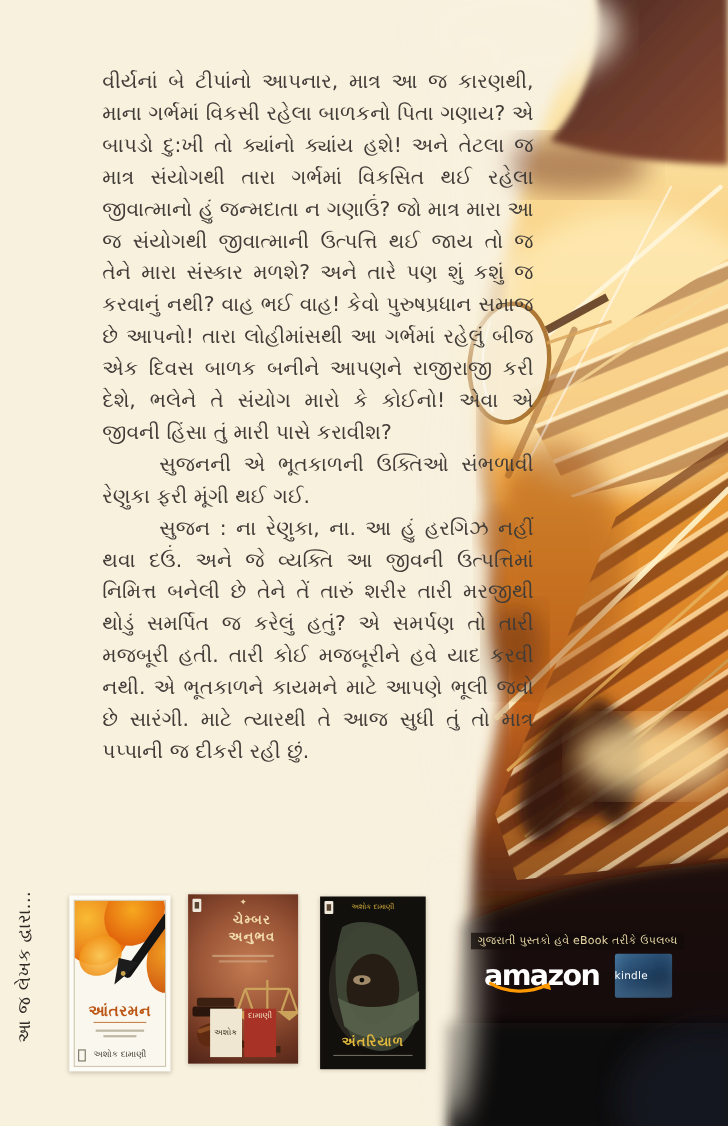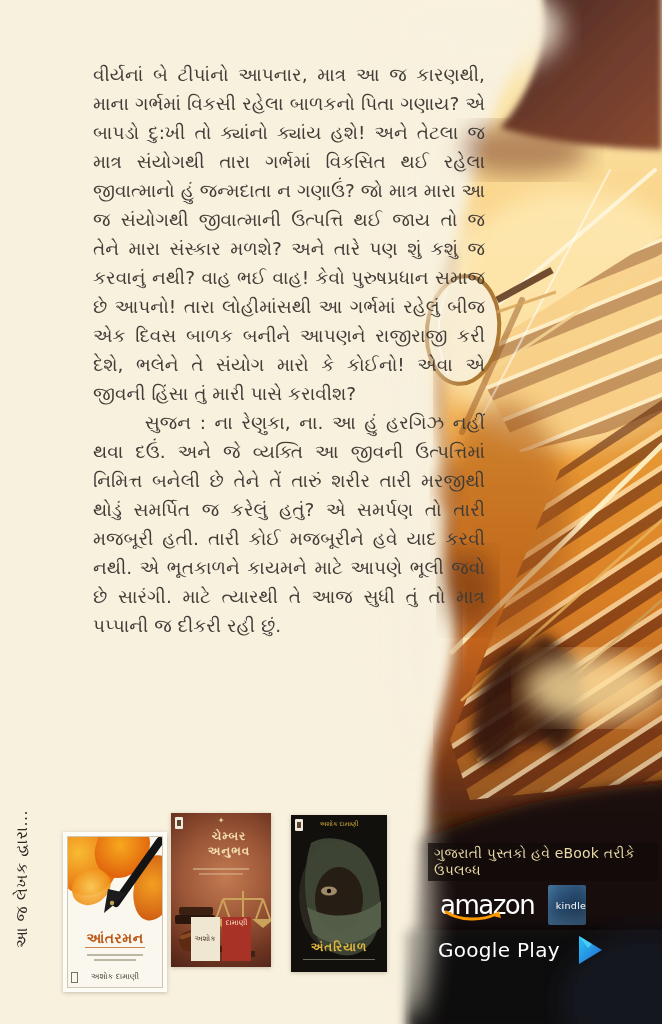--- a/index.html
+++ b/index.html
@@ -18,21 +18,21 @@
   .body-text p{margin:0;text-indent:2.8em;}
   .body-text p.first{text-indent:0;}
   
   .same-author{
     position:absolute;left:12px;top:948px;width:170px;z-index:2;
     transform:rotate(-90deg);transform-origin:0 0;
     font-size:16px;color:#2d2925;letter-spacing:.5px;white-space:nowrap;
   }
   
   .book{position:absolute;z-index:3;box-shadow:0 1px 4px rgba(60,40,10,.25);}
-  .book1{left:63px;top:832px;width:104px;height:160px;background:#fdfcf7;padding:0;}
+  .book1{left:63px;top:814px;width:92px;height:160px;background:#fdfcf7;padding:0;}
   .book1 .cover{position:absolute;inset:4px;background:#faf7ee;border:1px solid #cfc6b0;overflow:hidden;}
   .petal{position:absolute;border-radius:55% 45% 60% 50%;}
   .pt1{left:-14px;top:-16px;width:66px;height:74px;background:radial-gradient(circle at 40% 40%,#f9bb33,#e56a0e 75%);transform:rotate(-15deg);}
   .pt2{left:28px;top:-18px;width:52px;height:60px;background:radial-gradient(circle at 45% 45%,#f7a81f,#df5d0a 80%);transform:rotate(20deg);}
   .pt3{left:66px;top:18px;width:40px;height:66px;background:radial-gradient(circle at 45% 45%,#f29a16,#cf5608 85%);transform:rotate(8deg);opacity:.95;}
   .pt4{left:6px;top:30px;width:34px;height:40px;background:radial-gradient(circle at 50% 50%,#fccf5e,#ef8c12 80%);transform:rotate(40deg);opacity:.9;}
   .book1 svg.pen{position:absolute;left:0;top:0;}
   .book1 .title{position:absolute;left:0;right:0;top:93px;text-align:center;
     color:#bc5716;font-weight:bold;font-size:14px;letter-spacing:.5px;}
   .book1 .rule{position:absolute;left:17px;right:17px;top:110px;height:1px;background:#c9854a;}
@@ -54,25 +54,25 @@
   .book2 .author-band{position:absolute;left:0;right:0;bottom:6px;display:flex;justify-content:center;gap:2px;font-size:7.5px;}
   .book2 .chip-a{background:#efe7d2;color:#3a2a1a;padding:17px 4px;}
   .book2 .chip-b{background:#a93226;color:#f3e2c2;padding:1px 4px;}
   .book3{left:291px;top:815px;width:96px;height:157px;background:#12100d;overflow:hidden;}
   .book3 .author{position:absolute;left:0;right:0;top:5px;text-align:center;color:#d9b23c;font-size:6.5px;}
   .book3 .title{position:absolute;left:0;right:0;bottom:18px;text-align:center;color:#e0b83c;font-size:12px;font-weight:bold;letter-spacing:1px;}
   .book3 .tl1{left:12px;right:12px;bottom:12px;background:#b8b29e;opacity:.55;height:1px;top:auto;}
   
   .ebook{position:absolute;left:428px;top:843px;width:230px;z-index:3;color:#fff;}
   .ebook .caption{display:inline-block;background:rgba(16,11,8,.72);color:#eadaa8;
-    font-size:14px;padding:2px 6px;letter-spacing:.2px;}
+    font-size:10px;padding:2px 6px;letter-spacing:.2px;}
   .row1{display:flex;align-items:center;gap:14px;margin-top:4px;padding-left:12px;}
-  .amz{position:relative;color:#fff;font-size:26px;font-weight:normal;letter-spacing:-1.5px;line-height:26px;}
+  .amz{position:relative;color:#fff;font-size:26px;font-weight:bold;letter-spacing:-1.5px;line-height:26px;}
   .amz svg{position:absolute;left:4px;bottom:-6px;}
-  .kindle-tile{width:38px;height:40px;border-radius:2px;display:flex;align-items:center;justify-content:flex-end;
+  .kindle-tile{width:52px;height:40px;border-radius:2px;display:flex;align-items:center;justify-content:flex-start;
     background:linear-gradient(150deg,#3d6b93 0%,#1d3c5c 55%,#0d1f33 100%);
     box-shadow:inset 0 -10px 14px rgba(120,170,210,.35);}
   .kindle-tile span{color:#fff;font-size:9.5px;letter-spacing:.3px;}
   .row2{display:flex;align-items:center;gap:18px;margin-top:10px;padding-left:10px;}
   .gp-text{color:#fff;font-size:20px;letter-spacing:.3px;}
 </style>
 </head>
 <body>
 
 <svg class="bg" width="662" height="1024" viewBox="0 0 662 1024">
@@ -167,20 +167,21 @@
     <ellipse cx="470" cy="28" rx="92" ry="48" opacity="0.85"></ellipse>
     <ellipse cx="432" cy="180" rx="34" ry="140" opacity="0.85"></ellipse>
     <ellipse cx="422" cy="430" rx="24" ry="120" opacity="0.55"></ellipse>
     <ellipse cx="418" cy="640" rx="24" ry="110" opacity="0.55"></ellipse>
     <ellipse cx="412" cy="900" rx="20" ry="120" opacity="0.7"></ellipse>
   </g>
 </svg>
 
 <div class="body-text">
   <p class="first">વીર્યનાં બે ટીપાંનો આપનાર, માત્ર આ જ કારણથી, માના ગર્ભમાં વિકસી રહેલા બાળકનો પિતા ગણાય? એ બાપડો દુ:ખી તો ક્યાંનો ક્યાંય હશે! અને તેટલા જ માત્ર સંયોગથી તારા ગર્ભમાં વિકસિત થઈ રહેલા જીવાત્માનો હું જન્મદાતા ન ગણાઉં? જો માત્ર મારા આ જ સંયોગથી જીવાત્માની ઉત્પત્તિ થઈ જાય તો જ તેને મારા સંસ્કાર મળશે? અને તારે પણ શું કશું જ કરવાનું નથી? વાહ ભઈ વાહ! કેવો પુરુષપ્રધાન સમાજ છે આપનો! તારા લોહીમાંસથી આ ગર્ભમાં રહેલું બીજ એક દિવસ બાળક બનીને આપણને રાજીરાજી કરી દેશે, ભલેને તે સંયોગ મારો કે કોઈનો! એવા એ જીવની હિંસા તું મારી પાસે કરાવીશ?</p>
+  <p>સુજનની એ ભૂતકાળની ઉક્તિઓ સંભળાવી રેણુકા ફરી મૂંગી થઈ ગઈ.</p>
   <p>સુજન : ના રેણુકા, ના. આ હું હરગિઝ નહીં થવા દઉં. અને જે વ્યક્તિ આ જીવની ઉત્પત્તિમાં નિમિત્ત બનેલી છે તેને તેં તારું શરીર તારી મરજીથી થોડું સમર્પિત જ કરેલું હતું? એ સમર્પણ તો તારી મજબૂરી હતી. તારી કોઈ મજબૂરીને હવે યાદ કરવી નથી. એ ભૂતકાળને કાયમને માટે આપણે ભૂલી જવો છે સારંગી. માટે ત્યારથી તે આજ સુધી તું તો માત્ર પપ્પાની જ દીકરી રહી છું.</p>
 </div>
 
 <div class="same-author">આ જ લેખક દ્વારા...</div>
 
 <div class="book book1">
   <div class="cover">
     <div class="petal pt1"></div>
     <div class="petal pt2"></div>
     <div class="petal pt3"></div>
@@ -256,26 +257,13 @@
       <span>amazon</span>
       <svg width="60" height="14" viewBox="0 0 60 14">
         <path d="M2 2 C 16 11 38 11 52 4" stroke="#ff9900" stroke-width="3" fill="none" stroke-linecap="round"></path>
         <polygon points="55,1 57,8 49,6" fill="#ff9900"></polygon>
       </svg>
     </div>
     <div class="kindle-tile">
       <span>kindle</span>
     </div>
   </div>
-  <div class="row2">
-    <div class="gp-text">Google Play</div>
-    <svg width="26" height="30" viewBox="0 0 26 30">
-      <defs>
-        <linearGradient id="gPlay" x1="0" y1="0" x2="1" y2="1">
-          <stop offset="0" stop-color="#29c5f6"></stop>
-            <stop offset="1" stop-color="#2664d0"></stop>
-        </linearGradient>
-      </defs>
-      <polygon points="1,1 1,29 24,15" fill="url(#gPlay)"></polygon>
-      <polygon points="1,1 14,9 10,13" fill="#54d6f9" opacity="0.8"></polygon>
-    </svg>
-  </div>
 </div>
 
 </body></html>

